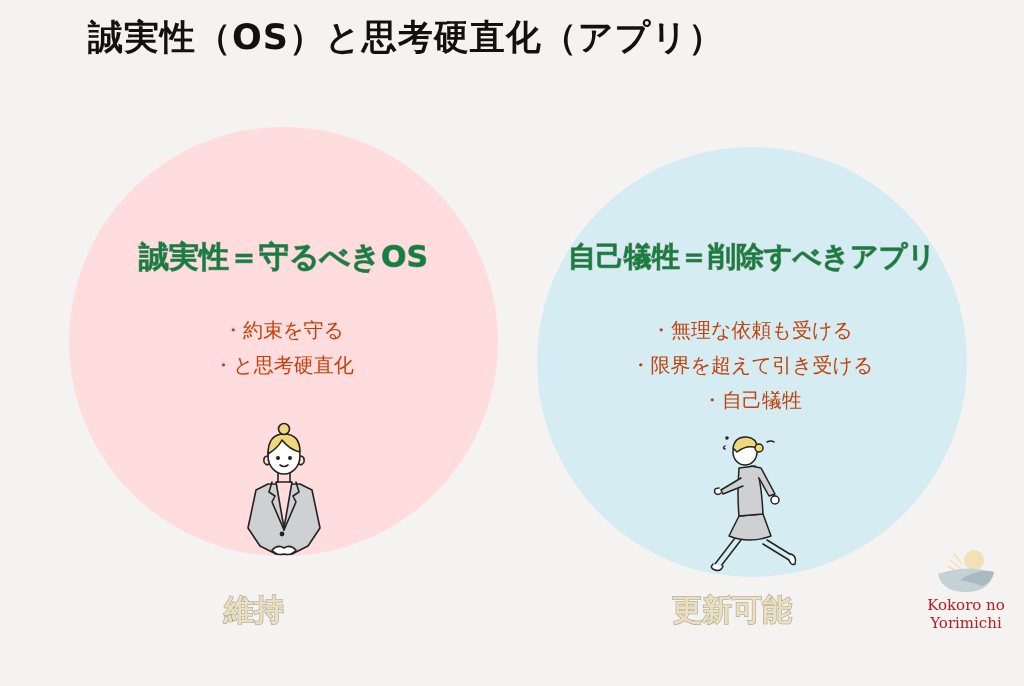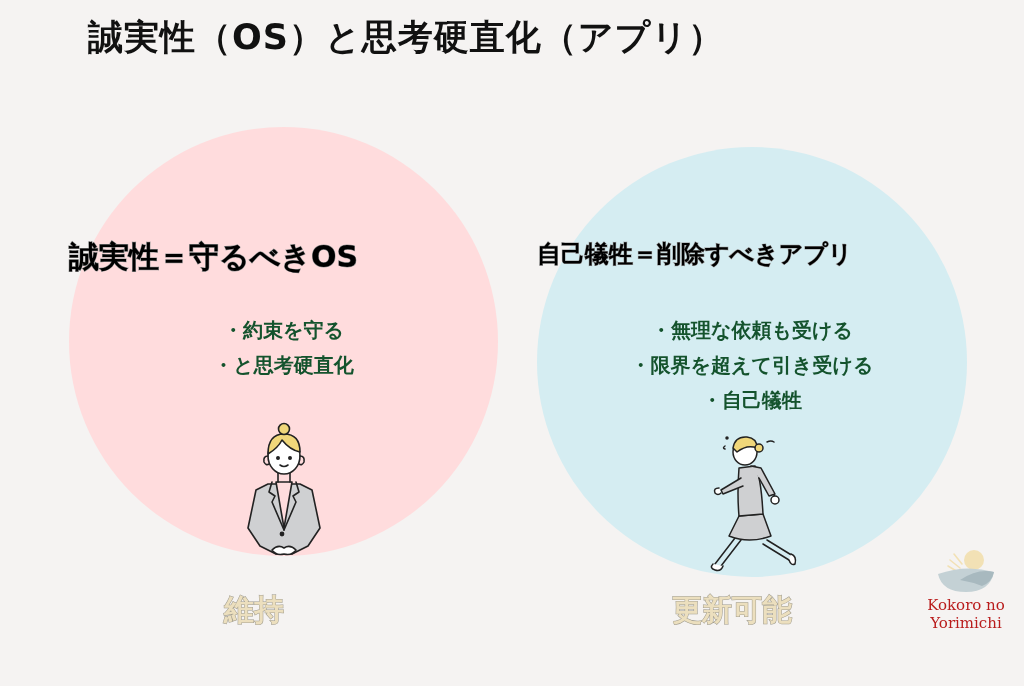--- a/index.html
+++ b/index.html
@@ -13,30 +13,30 @@
     position: absolute; left: 88px; top: 14px;
     font-size: 35px; font-weight: bold; color: #111;
     letter-spacing: 1px; white-space: nowrap;
   }
   .circle {
     position: absolute; border-radius: 50%;
   }
   .circle.pink { left: 69px; top: 127px; width: 429px; height: 429px; background: #ffdcdd; }
   .circle.blue { left: 537px; top: 147px; width: 430px; height: 430px; background: #d5edf2; }
   .heading {
-    position: absolute; width: 100%; 
-    font-weight: bold; color: #000000; white-space: nowrap;
+    position: absolute; width: 100%; text-align: center;
+    font-weight: bold; color: #15803d; white-space: nowrap;
     -webkit-text-stroke: 1px #9a9a9a;
     paint-order: stroke fill;
   }
   .pink .heading { top: 110px; font-size: 30px; }
-  .blue .heading { top: 91px; font-size: 24px; }
+  .blue .heading { top: 91px; font-size: 28px; }
   .bullets {
     position: absolute; width: 100%; text-align: center;
-    font-size: 20px; font-weight: bold; color: #14532d;
+    font-size: 20px; font-weight: normal; color: #c2410c;
     line-height: 35px;
   }
   .pink .bullets { top: 186px; }
   .blue .bullets { top: 166px; }
   .bullets div { white-space: nowrap; }
   .figure { position: absolute; }
   .label {
     position: absolute; font-size: 30px; font-weight: bold;
     color: #ecdfbe; -webkit-text-stroke: 1px #9e9a8d;
     paint-order: stroke fill; white-space: nowrap; text-align: left;

